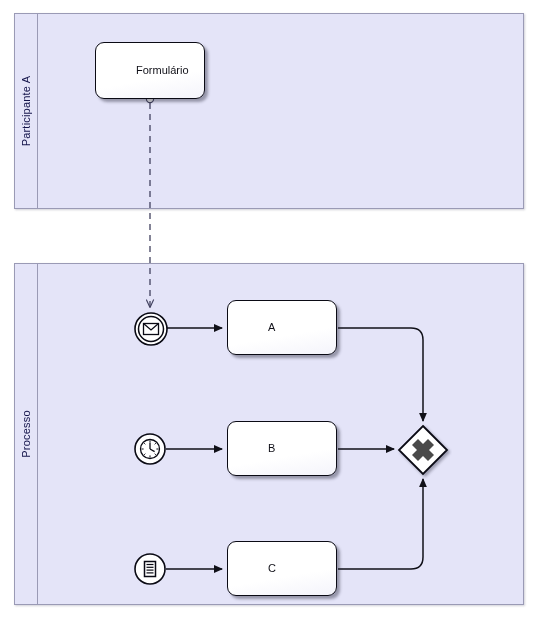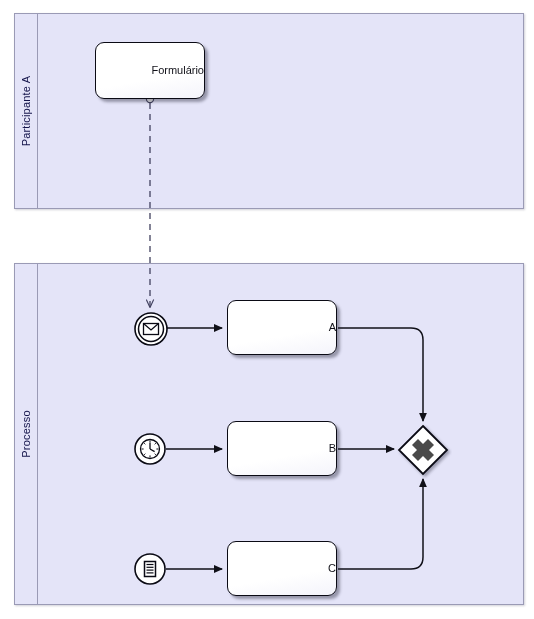--- a/index.html
+++ b/index.html
@@ -47,21 +47,21 @@
   }
   .task {
     position: absolute;
     box-sizing: border-box;
     border: 1.6px solid #0a0a14;
     border-radius: 9px;
     background: linear-gradient(170deg, #ffffff 0%, #ffffff 62%, #f4f4fb 100%);
     box-shadow: 3px 3px 3px rgba(40,40,60,0.42);
     display: flex;
     align-items: center;
-    justify-content: flex-end;
+    justify-content: flex-start;
     padding-left: 40px;
   }
   .task-label {
     font-size: 11px;
     color: #101018;
     text-align: center;
     line-height: 1.2;
     user-select: none;
   }
   .svg-layer {

